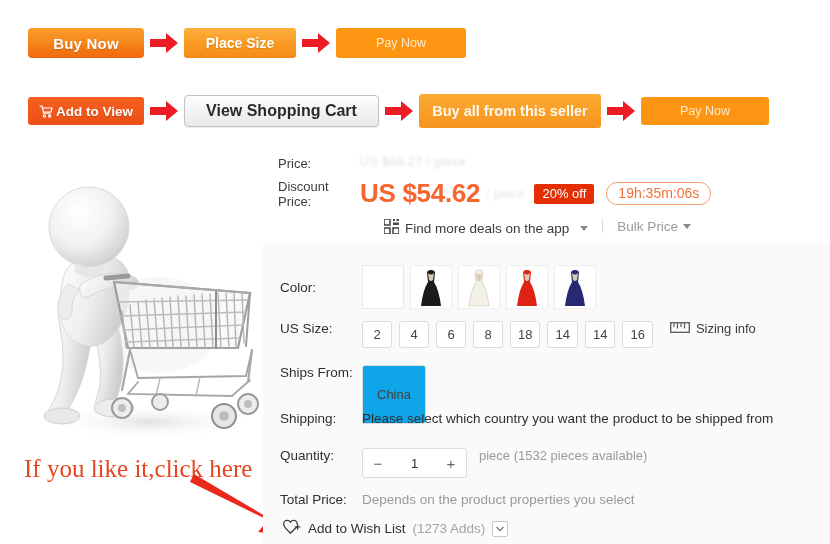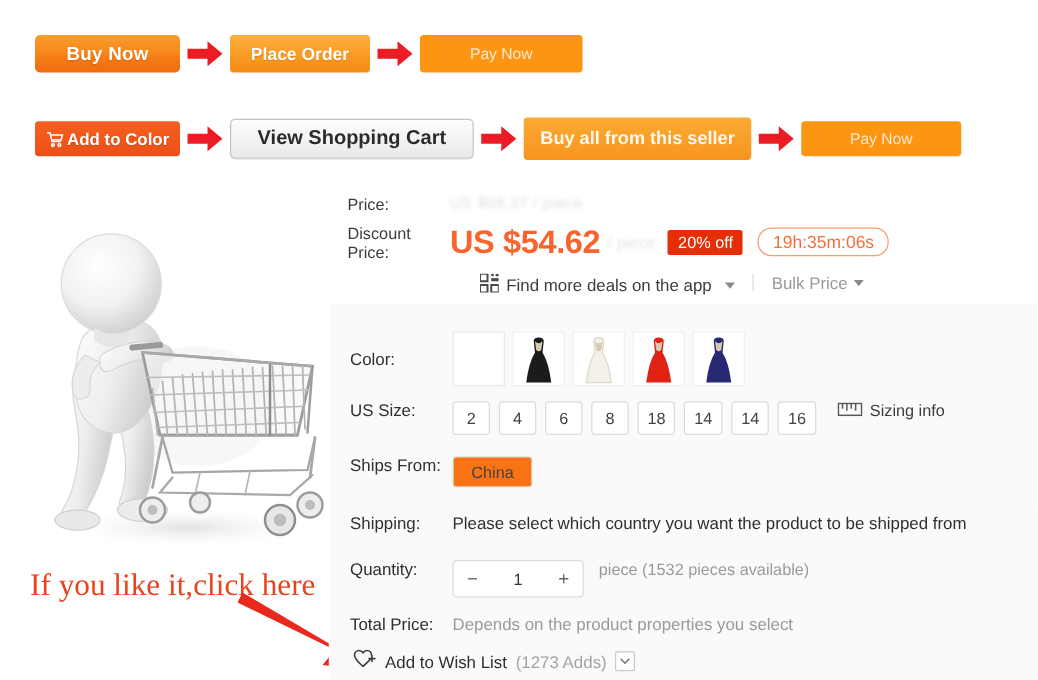--- a/index.html
+++ b/index.html
@@ -226,22 +226,22 @@
     cursor:pointer;
   }
   #sizing-info {
     display:flex;align-items:center;gap:6px;
     color:#3c3c3c;font-size:13px;margin-left:10px;cursor:pointer;
   }
 
   
   #row-ships { top: 122px; }
   #ships-value {
-    border:1px solid #dcdcdc; background:#f97316; border-radius:3px;
-    font-size:13px; color:#45433c; padding: 4px 14px; cursor:pointer;
+    border:1px solid #dcdcdc; background:#0ea5e9; border-radius:3px;
+    font-size:13px; color:#45433c; padding: 21px 14px; cursor:pointer;
   }
 
   
   #row-shipping { top: 168px; }
   #shipping-text { color:#2f2f2f; font-size:13.5px; }
 
   
   #row-qty { top: 205px; }
   #qty-stepper {
     display:flex;align-items:center;
@@ -274,40 +274,40 @@
 </head>
 <body>
 
 <div class="flow-row" id="flow-row-1">
   <button class="btn" id="btn-buy-now">Buy Now</button>
   <div class="arrow-red">
     <svg width="40" height="30" viewBox="0 0 40 30">
         <path d="M6 11 L22 11 L22 5 L34 15 L22 25 L22 19 L6 19 Z" fill="#ec1c24"></path>
       </svg>
   </div>
-  <button class="btn" id="btn-place-order">Place Order</button>
+  <button class="btn" id="btn-place-order">Place Size</button>
   <div class="arrow-red">
     <svg width="40" height="30" viewBox="0 0 40 30">
         <path d="M6 11 L22 11 L22 5 L34 15 L22 25 L22 19 L6 19 Z" fill="#ec1c24"></path>
       </svg>
   </div>
   <button class="btn" id="btn-pay-now-1">Pay Now</button>
 </div>
 
 <div class="flow-row" id="flow-row-2">
   <button class="btn" id="btn-add-to-cart">
     <span class="cart-ico">
       <svg width="14" height="13" viewBox="0 0 14 13" fill="none" stroke="#ffffff" stroke-width="1.2">
         <path d="M0.6 1.2 H3 L4.6 8.2 H11.6"></path>
         <path d="M3.8 3 H13 L11.9 7 H4.6"></path>
         <circle cx="5.4" cy="11" r="1.1"></circle>
         <circle cx="10.6" cy="11" r="1.1"></circle>
       </svg>
     </span>
-    <span>Add to Color</span>
+    <span>Add to View</span>
   </button>
   <div class="arrow-red">
     <svg width="40" height="30" viewBox="0 0 40 30">
         <path d="M6 11 L22 11 L22 5 L34 15 L22 25 L22 19 L6 19 Z" fill="#ec1c24"></path>
       </svg>
   </div>
   <button class="btn" id="btn-view-cart">View Shopping Cart</button>
   <div class="arrow-red">
     <svg width="40" height="30" viewBox="0 0 40 30">
         <path d="M6 11 L22 11 L22 5 L34 15 L22 25 L22 19 L6 19 Z" fill="#ec1c24"></path>

